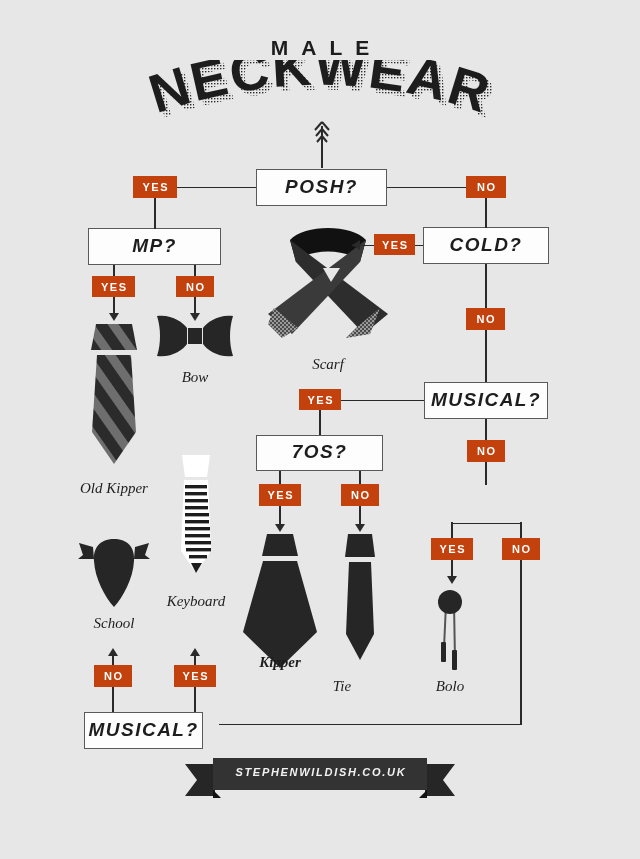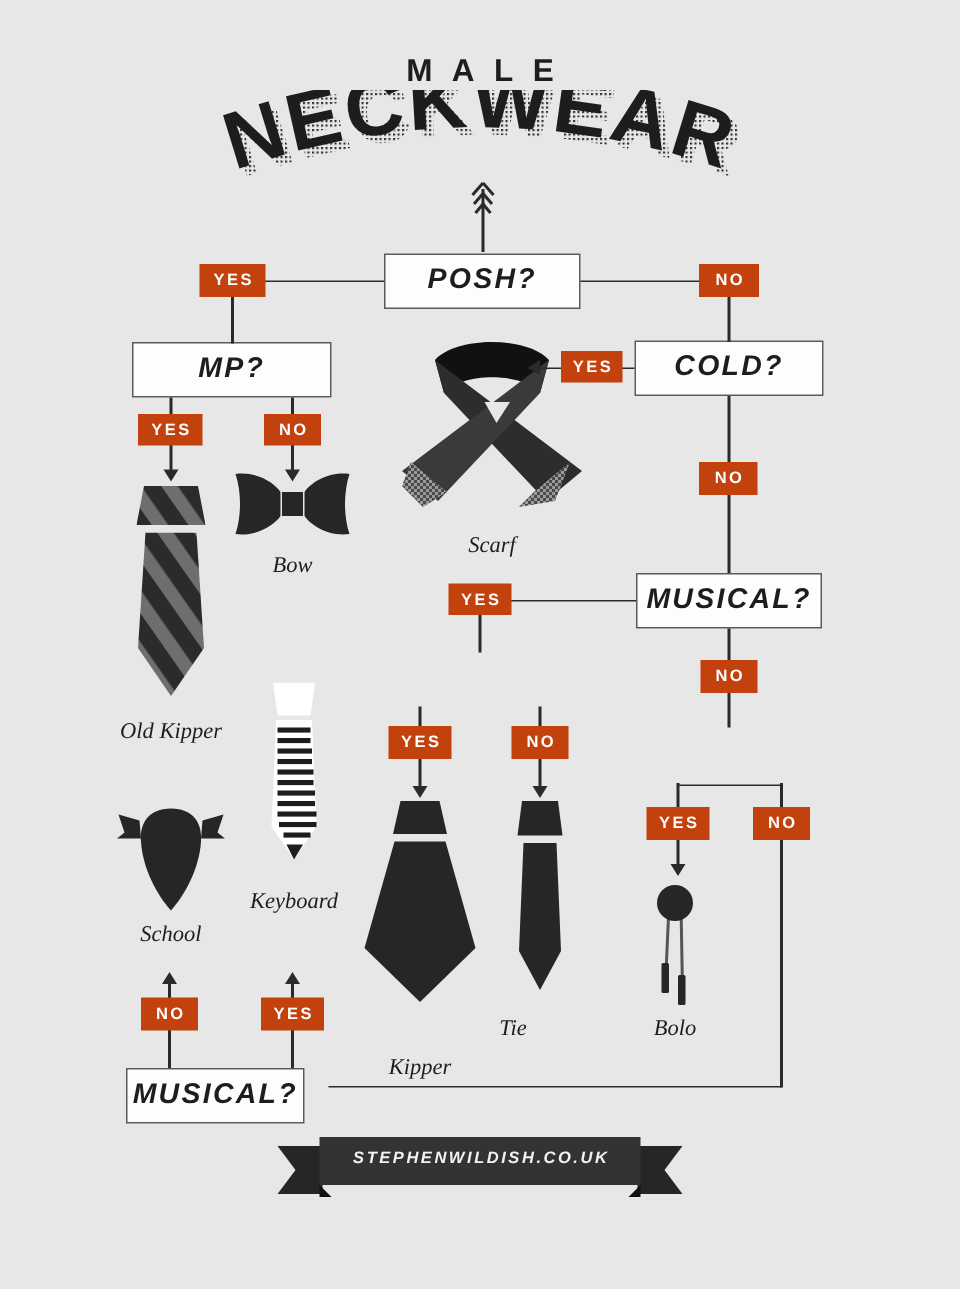--- a/index.html
+++ b/index.html
@@ -155,20 +155,23 @@
   <div class="abs tag" style="left:299px;top:389px;width:42px;height:21px;">
     <span>YES</span>
   </div>
   <div class="abs ln lnv" style="left:319.2px;top:399px;height:36px;"></div>
 
   <div class="abs ln lnv" style="left:485.2px;top:419px;height:66px;"></div>
   <div class="abs tag" style="left:467px;top:440px;width:38px;height:22px;">
     <span>NO</span>
   </div>
 
+  <div class="abs qbox" style="left:256px;top:435px;width:127px;height:36px;">
+    <span>7OS?</span>
+  </div>
 
 
   <div class="abs ln lnv" style="left:279.2px;top:471px;height:55px;"></div>
   <div class="abs tag" style="left:259px;top:484px;width:42px;height:22px;">
     <span>YES</span>
   </div>
   <div class="abs arrowdown" style="left:275px;top:524px;"></div>
 
   <div class="abs ln lnv" style="left:359.2px;top:471px;height:55px;"></div>
   <div class="abs tag" style="left:341px;top:484px;width:38px;height:22px;">
@@ -289,21 +292,21 @@
   </div>
   <div class="abs cap" style="left:146px;top:593px;width:100px;">Keyboard</div>
 
   <div class="abs" style="left:241px;top:534px;">
     <svg width="78" height="136" viewBox="0 0 78 136">
       <path d="M26 0 L52 0 L57 22 L21 22 Z" fill="#262626"></path>
       <rect x="21" y="23" width="36" height="3" fill="#e7e7e7"></rect>
       <path d="M22 27 L56 27 L76 98 L39 134 L2 98 Z" fill="#262626"></path>
     </svg>
   </div>
-  <div class="abs cap" style="left:230px;top:704px;width:100px;">Kipper</div>
+  <div class="abs cap" style="left:230px;top:654px;width:100px;font-weight:bold;">Kipper</div>
 
   <div class="abs" style="left:338px;top:534px;">
     <svg width="44" height="132" viewBox="0 0 44 132">
       <path d="M10 0 L34 0 L37 23 L7 23 Z" fill="#262626"></path>
       <rect x="7" y="24" width="30" height="3" fill="#e7e7e7"></rect>
       <path d="M11 28 L33 28 L36 100 L22 126 L8 100 Z" fill="#262626"></path>
     </svg>
   </div>
   <div class="abs cap" style="left:292px;top:678px;width:100px;">Tie</div>
 

